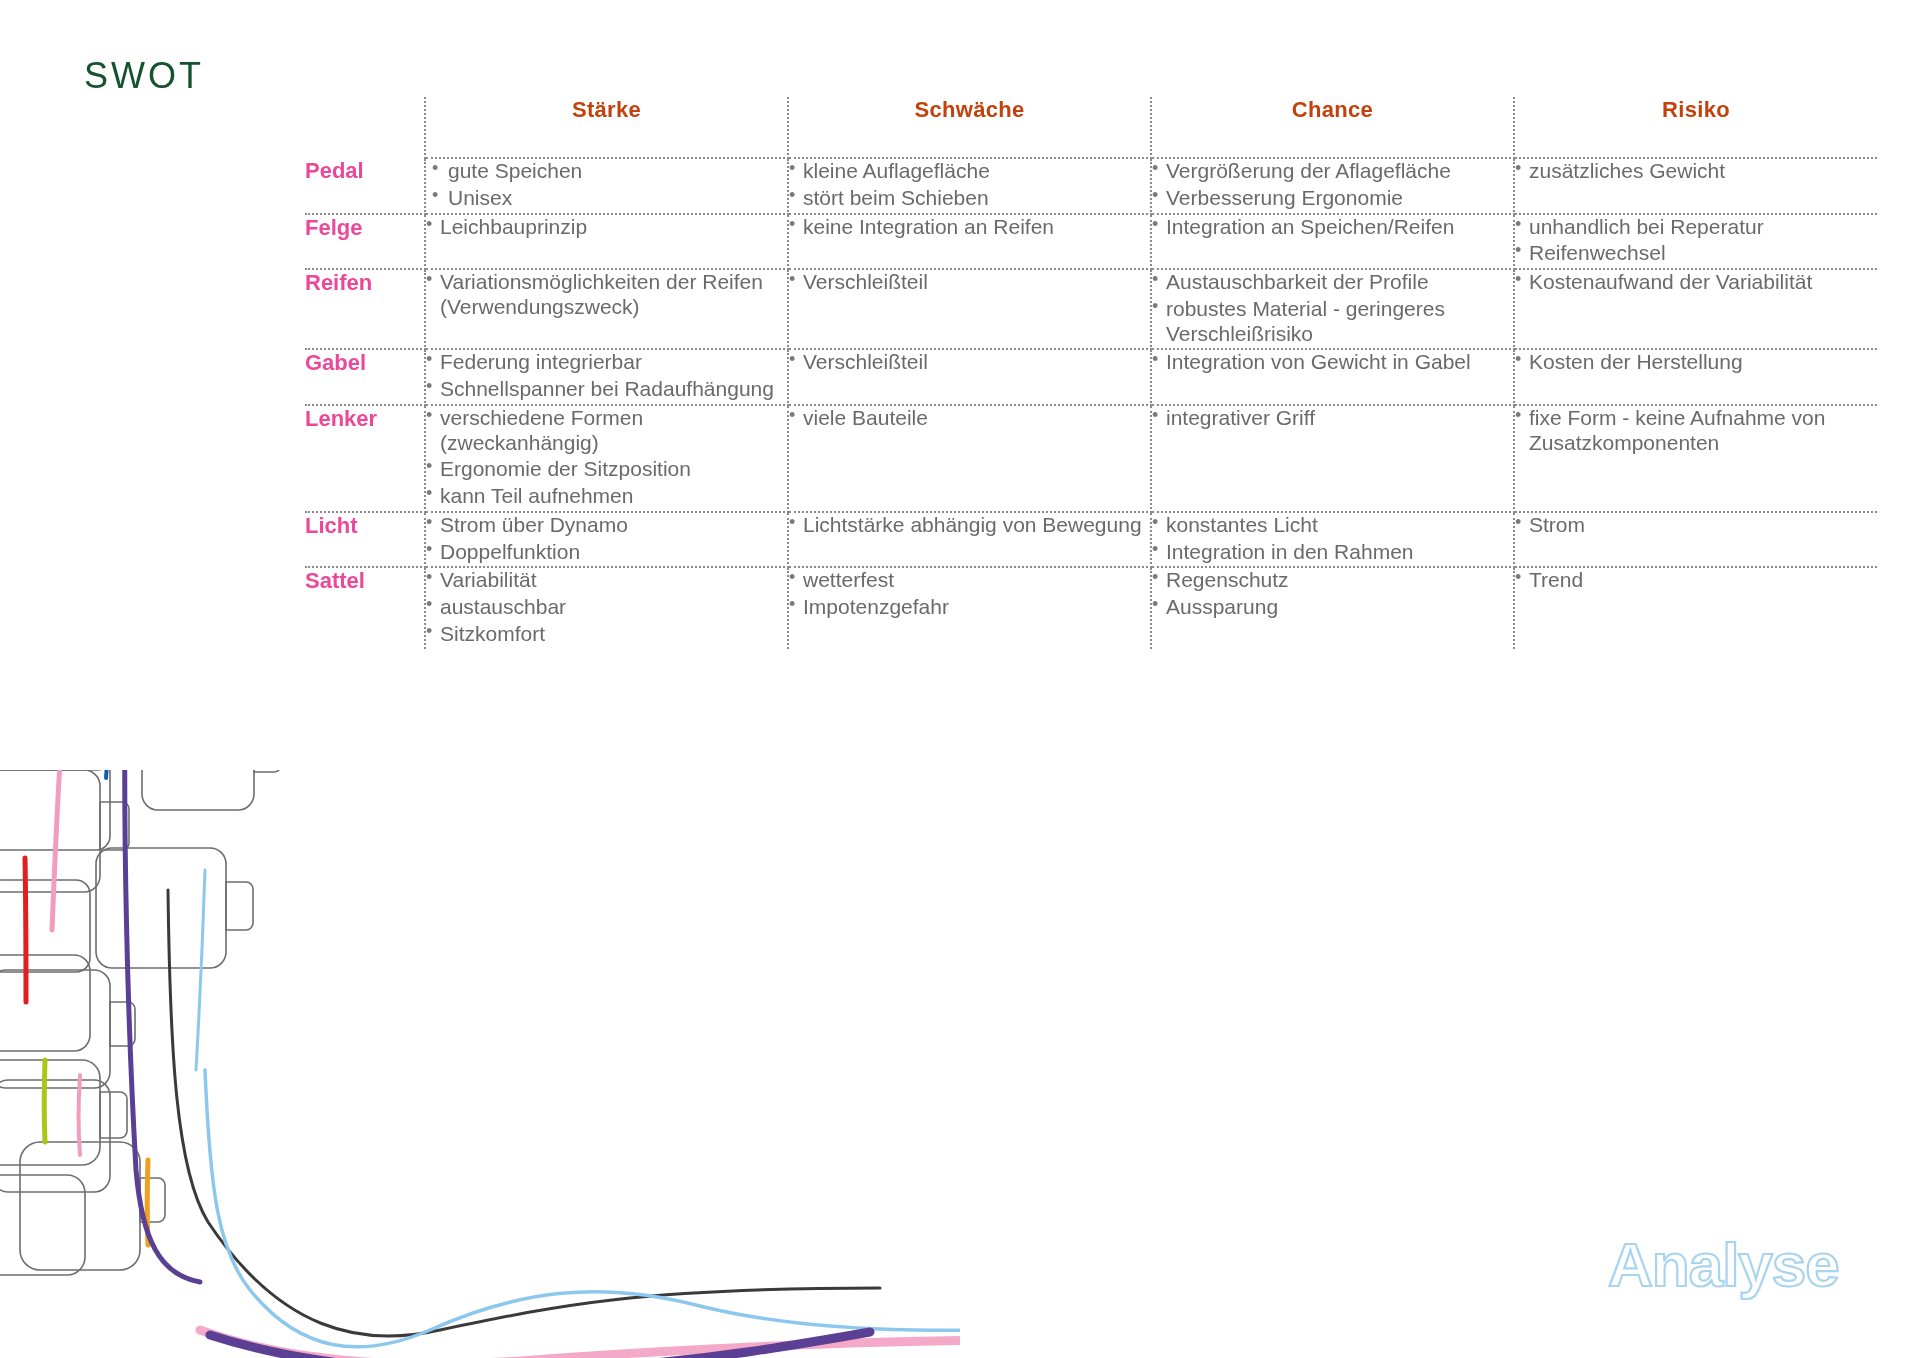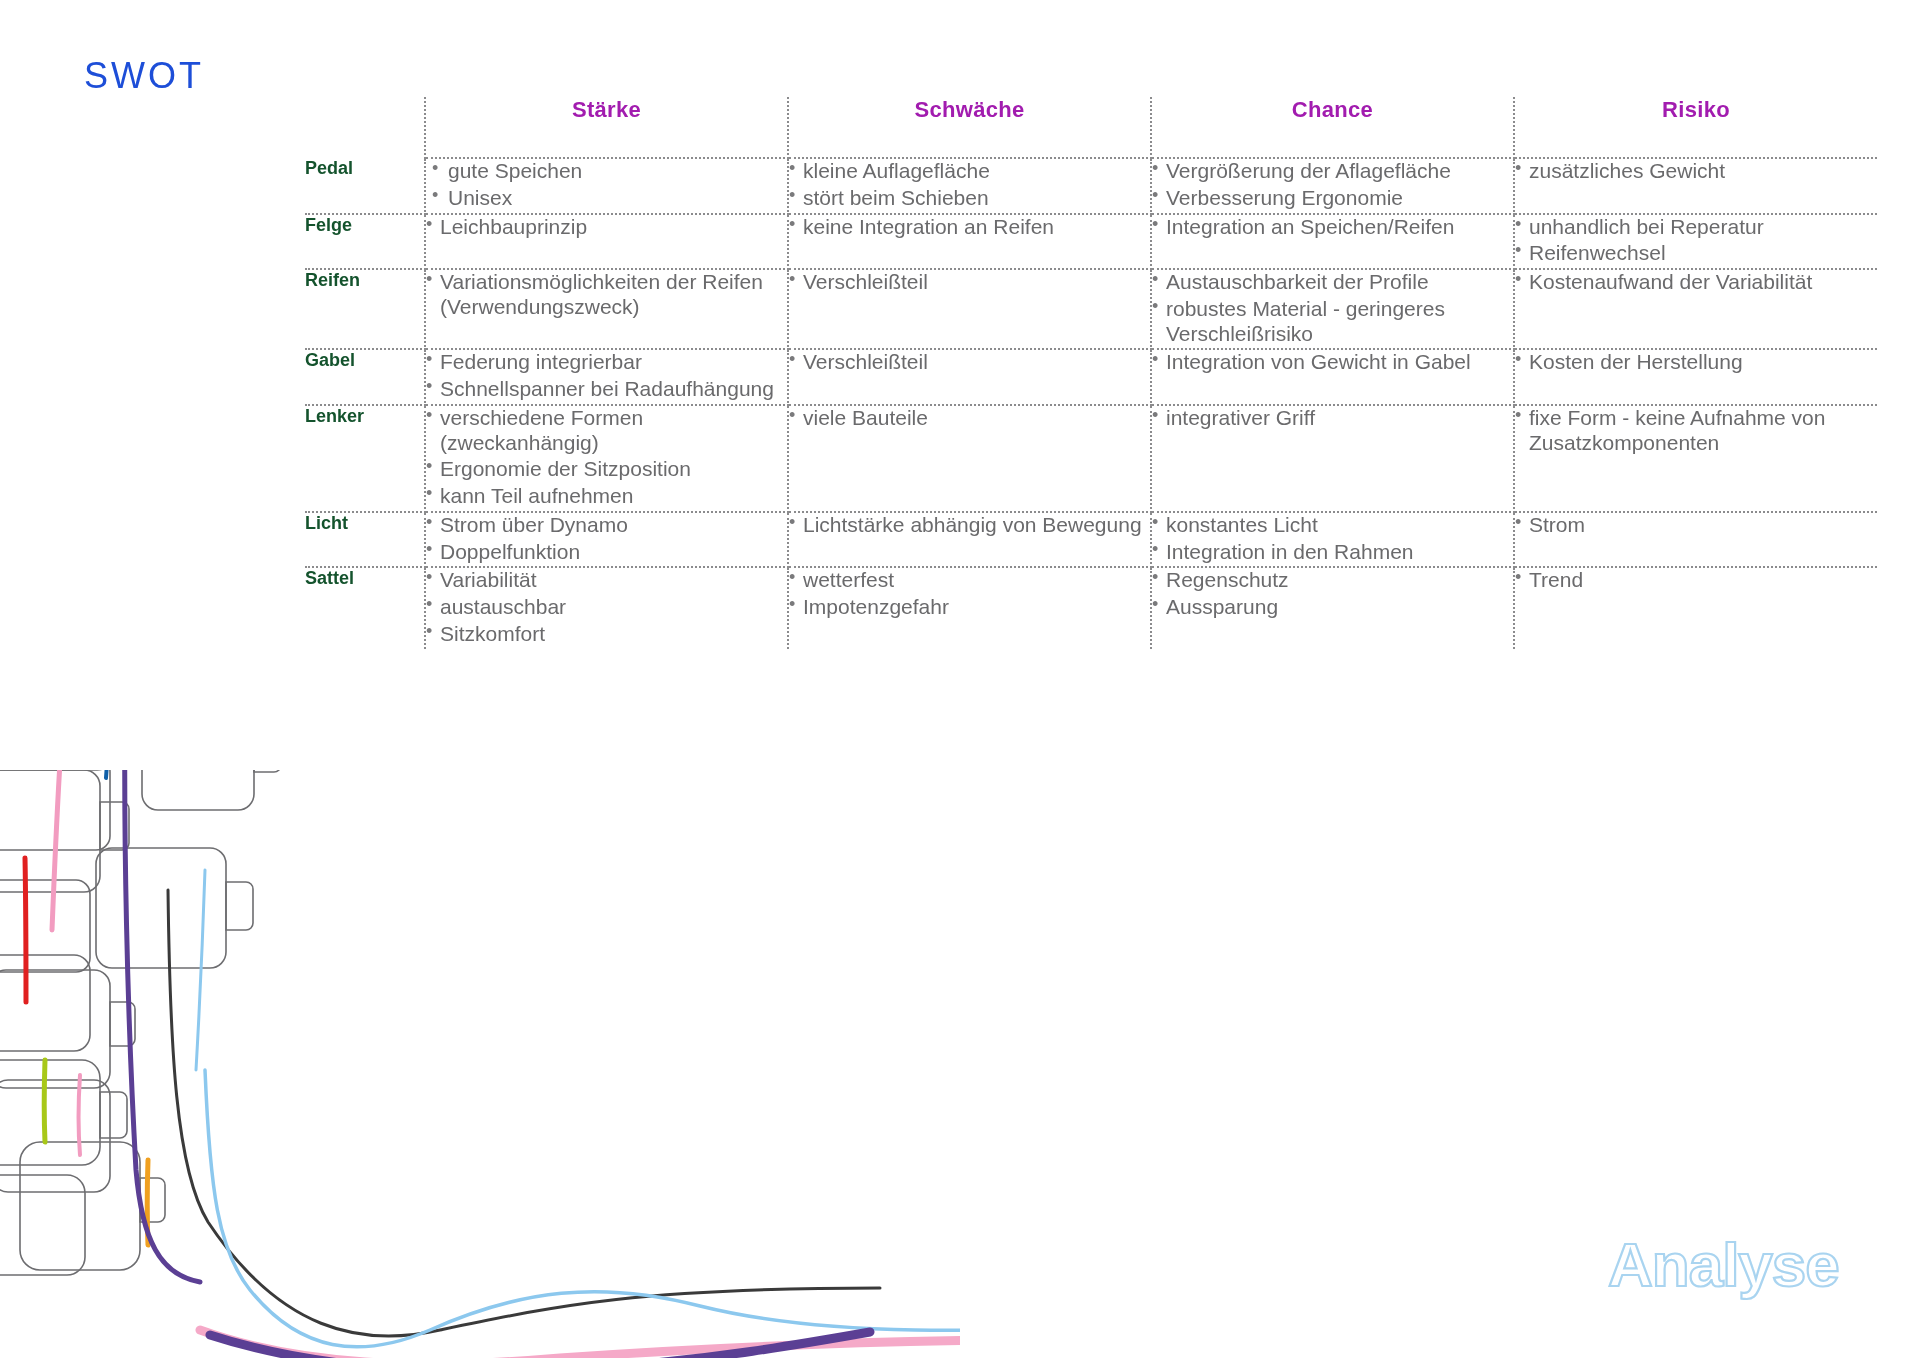--- a/index.html
+++ b/index.html
@@ -17,21 +17,21 @@
   }
 
   
   #page-title {
     position: absolute;
     left: 84px;
     top: 55px;
     font-size: 36px;
     letter-spacing: 3px;
     font-weight: 400;
-    color: #1d4ed8;
+    color: #14532d;
   }
 
   
   #deco-illustration {
     position: absolute;
     left: 0;
     top: 770px;
     width: 960px;
     height: 588px;
     pointer-events: none;
@@ -70,44 +70,44 @@
     vertical-align: top;
     padding: 0;
     background: transparent;
   }
 
   .hdr-row th {
     height: 60px;
     text-align: center;
     font-size: 22px;
     font-weight: 700;
-    color: #a21caf;
+    color: #c2410c;
     padding-bottom: 28px;
     border-right: 2px dotted #8b8b8d;
     border-bottom: 2px dotted #8b8b8d;
     letter-spacing: 0.3px;
   }
   .hdr-row th.hdr-corner {
     border-right: 2px dotted #8b8b8d;
     border-bottom: none;
   }
   .hdr-row th.hdr-last { border-right: none; }
 
   .data-row td {
     border-right: 2px dotted #8b8b8d;
     border-bottom: 2px dotted #8b8b8d;
     padding: 18px 16px 20px 14px;
   }
   .data-row td.cell-last { border-right: none; }
   .data-row:last-child td { border-bottom: none; margin-top: 12px; }
 
   .row-label {
-    font-size: 18px;
+    font-size: 22px;
     font-weight: 700;
-    color: #14532d;
+    color: #ec4899;
     text-align: left;
     padding-left: 0px !important;
     padding-right: 10px !important;
     white-space: nowrap;
   }
 
   .bullet-list {
     list-style: none;
     margin: 0;
     padding: 0;

